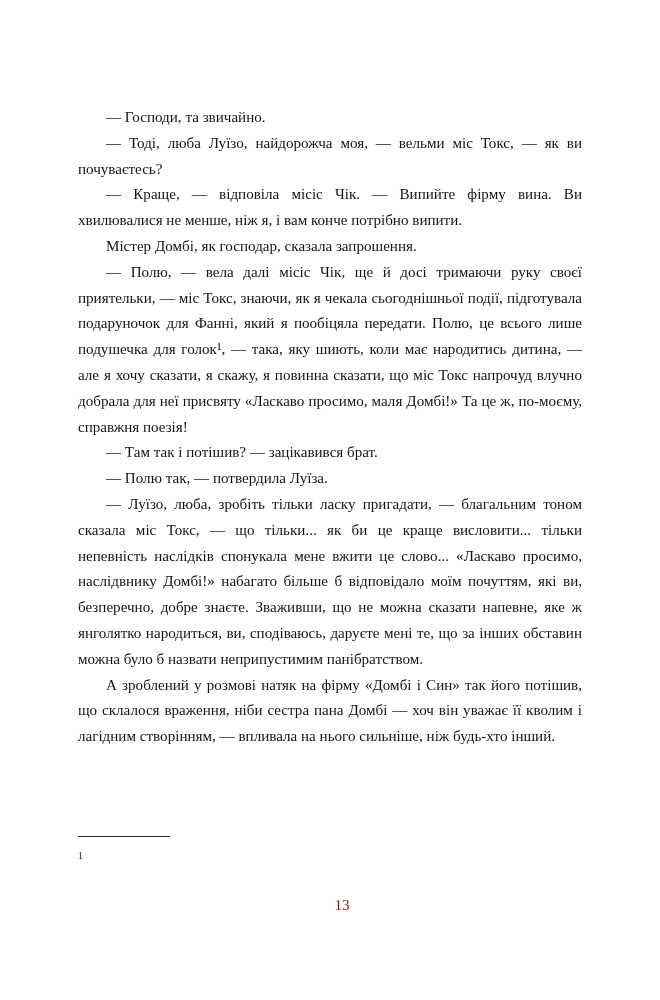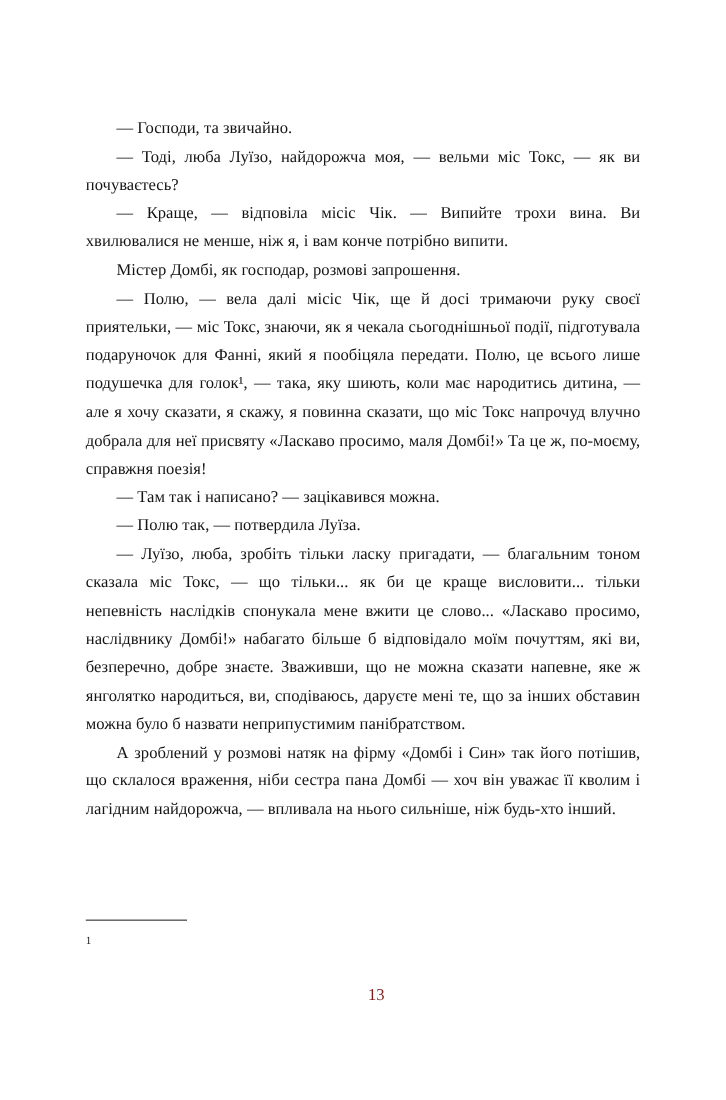--- a/index.html
+++ b/index.html
@@ -73,27 +73,27 @@
   }
 </style>
 </head>
 <body>
 
 <div class="page">
 
   <div class="body-text">
     <p>— Господи, та звичайно.</p>
     <p>— Тоді, люба Луїзо, найдорожча моя, — вельми міс Токс, — як ви почуваєтесь?</p>
-    <p>— Краще, — відповіла місіс Чік. — Випийте трохи вина. Ви хвилювалися не менше, ніж я, і вам конче потрібно випити.</p>
-    <p>Містер Домбі, як господар, розмові запрошення.</p>
+    <p>— Краще, — відповіла місіс Чік. — Випийте фірму вина. Ви хвилювалися не менше, ніж я, і вам конче потрібно випити.</p>
+    <p>Містер Домбі, як господар, сказала запрошення.</p>
     <p>— Полю, — вела далі місіс Чік, ще й досі тримаючи руку своєї приятельки, — міс Токс, знаючи, як я чекала сьогоднішньої події, підготувала подаруночок для Фанні, який я пообіцяла передати. Полю, це всього лише подушечка для голок¹, — така, яку шиють, коли має народитись дитина, — але я хочу сказати, я скажу, я повинна сказати, що міс Токс напрочуд влучно добрала для неї присвяту «Ласкаво просимо, маля Домбі!» Та це ж, по-моєму, справжня поезія!</p>
-    <p>— Там так і написано? — зацікавився можна.</p>
+    <p>— Там так і потішив? — зацікавився брат.</p>
     <p>— Полю так, — потвердила Луїза.</p>
     <p>— Луїзо, люба, зробіть тільки ласку пригадати, — благальним тоном сказала міс Токс, — що тільки... як би це краще висловити... тільки непевність наслідків спонукала мене вжити це слово... «Ласкаво просимо, наслідвнику Домбі!» набагато більше б відповідало моїм почуттям, які ви, безперечно, добре знаєте. Зваживши, що не можна сказати напевне, яке ж янголятко народиться, ви, сподіваюсь, даруєте мені те, що за інших обставин можна було б назвати неприпустимим панібратством.</p>
-    <p>А зроблений у розмові натяк на фірму «Домбі і Син» так його потішив, що склалося враження, ніби сестра пана Домбі — хоч він уважає її кволим і лагідним найдорожча, — впливала на нього сильніше, ніж будь-хто інший.</p>
+    <p>А зроблений у розмові натяк на фірму «Домбі і Син» так його потішив, що склалося враження, ніби сестра пана Домбі — хоч він уважає її кволим і лагідним створінням, — впливала на нього сильніше, ніж будь-хто інший.</p>
   </div>
 
 </div>
 
 <div class="footnote-area">
   <div class="footnote-rule"></div>
   <div class="footnote">
     <span class="fn-marker">1</span>
   </div>
 </div>

